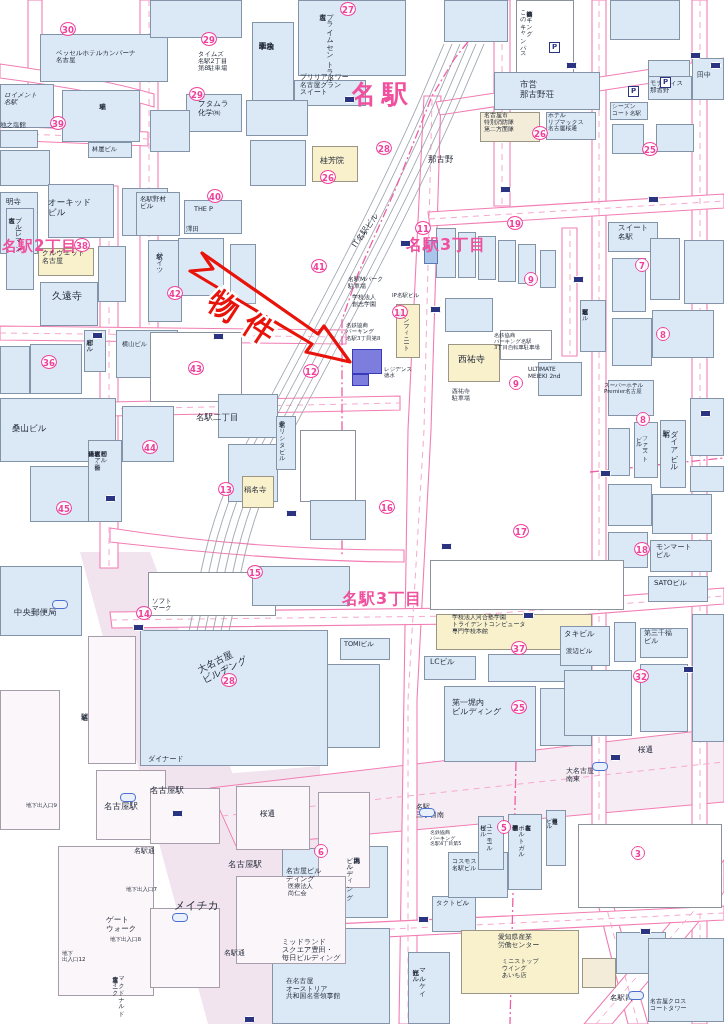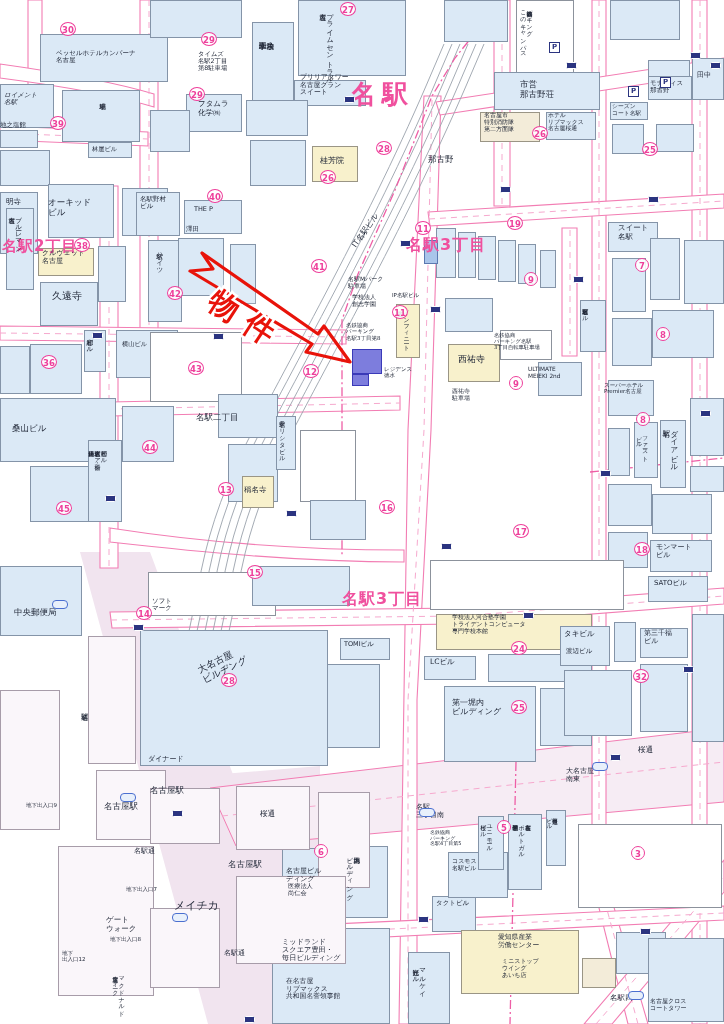--- a/index.html
+++ b/index.html
@@ -356,21 +356,21 @@
       <div class="map-label" style="left: 436px; top: 900px; font-size: 6.5px;">タクトビル</div>
       <div class="map-label" style="left: 498px; top: 934px; font-size: 6.8px;">愛知県産業
 労働センター</div>
       <div class="map-label" style="left: 502px; top: 958px; font-size: 6px;">ミニストップ
 ウイング
 あいち店</div>
       <div class="map-label" style="left: 282px; top: 938px; font-size: 7.2px;">ミッドランド
 スクエア豊田・
 毎日ビルディング</div>
       <div class="map-label" style="left: 286px; top: 978px; font-size: 6.8px;">在名古屋
-リブマックス
+オーストリア
 共和国名誉領事館</div>
       <div class="map-label v" style="left: 412px; top: 964px; font-size: 6.5px;">マルケイ
 観光ビル</div>
       <div class="map-label" style="left: 650px; top: 998px; font-size: 6px;">名古屋クロス
 コートタワー</div>
       <div class="map-label v" style="left: 520px; top: 6px; font-size: 6px;">名鉄協商パーキング
 このキャンパス</div>
       <div class="map-label" style="left: 428px; top: 155px; font-size: 8.5px;">那古野</div>
       <div class="map-label" style="left: 196px; top: 413px; font-size: 8.5px;">名駅二丁目</div>
       <div class="map-label" style="left: 416px; top: 804px; font-size: 7px;">名駅
@@ -460,21 +460,21 @@
       <div class="circle-num" style="left: 509px; top: 376px;">9</div>
       <div class="circle-num" style="left: 635px; top: 258px;">7</div>
       <div class="circle-num" style="left: 656px; top: 327px;">8</div>
       <div class="circle-num" style="left: 636px; top: 412px;">8</div>
       <div class="circle-num" style="left: 634px; top: 542px;">18</div>
       <div class="circle-num" style="left: 379px; top: 500px;">16</div>
       <div class="circle-num" style="left: 513px; top: 524px;">17</div>
       <div class="circle-num" style="left: 247px; top: 565px;">15</div>
       <div class="circle-num" style="left: 136px; top: 606px;">14</div>
       <div class="circle-num" style="left: 221px; top: 673px;">28</div>
-      <div class="circle-num" style="left: 511px; top: 641px;">24</div>
+      <div class="circle-num" style="left: 511px; top: 641px;">37</div>
       <div class="circle-num" style="left: 511px; top: 700px;">25</div>
       <div class="circle-num" style="left: 633px; top: 669px;">32</div>
       <div class="circle-num" style="left: 497px; top: 820px;">5</div>
       <div class="circle-num" style="left: 314px; top: 844px;">6</div>
       <div class="circle-num" style="left: 631px; top: 846px;">3</div>
     </div>
   <svg id="annotation-layer" width="724" height="1024" viewBox="0 0 724 1024">
     <path id="property-arrow" fill="rgba(255,255,255,0.15)" stroke-width="3.2" stroke-linejoin="round" d="M202,253 L318,334 L324,326 L350,362 L306,352 L312,344 L190,271 L213,269 Z" stroke="#e8130a"></path>
     <text id="property-annotation-text" font-size="30" font-weight="bold" letter-spacing="12" style="paint-order:stroke;stroke:#ffffff;stroke-width:5px;font-family:'DejaVu Sans',sans-serif;" x="206" y="306" fill="#e8130a" transform="rotate(33 206 306)">物件</text>
   </svg>

